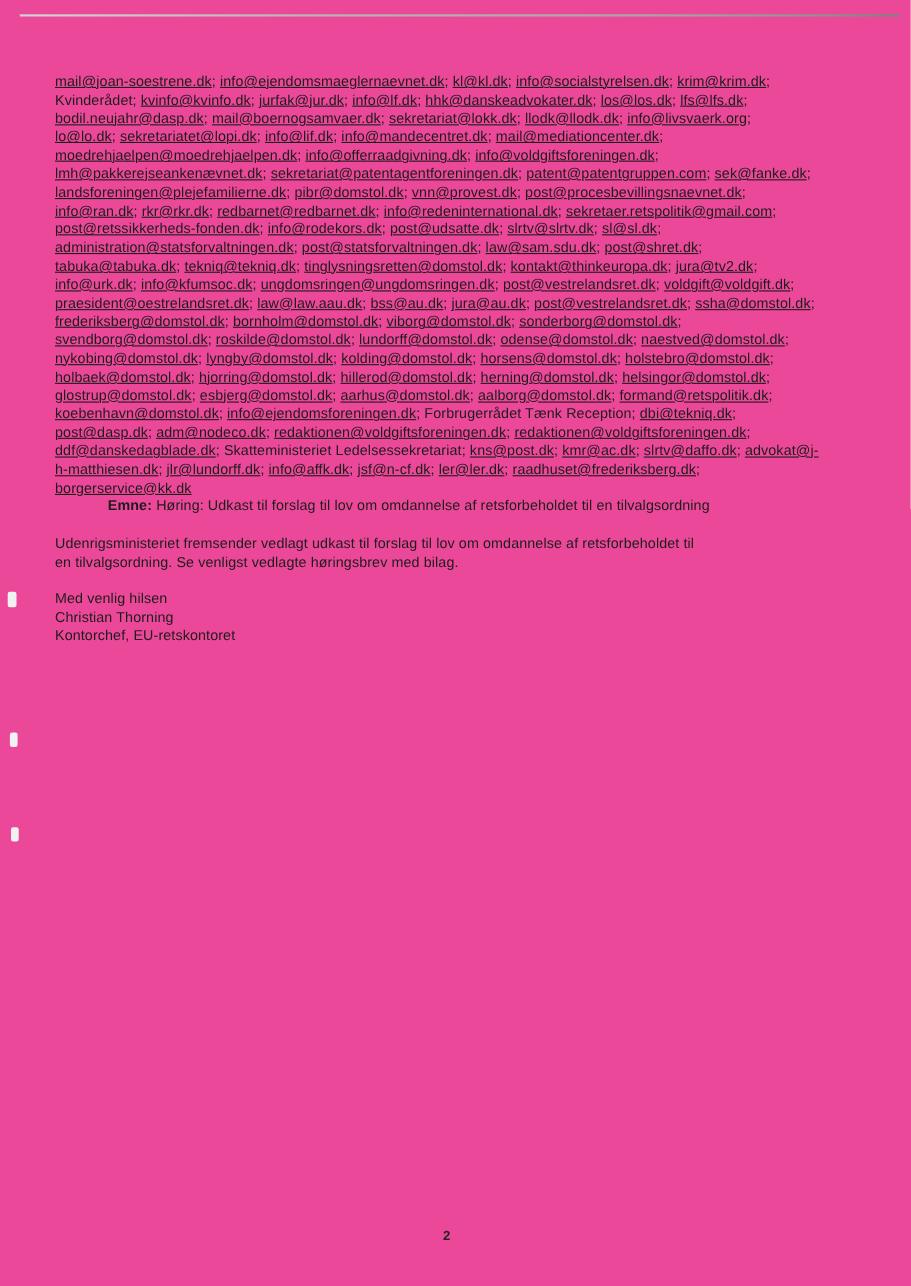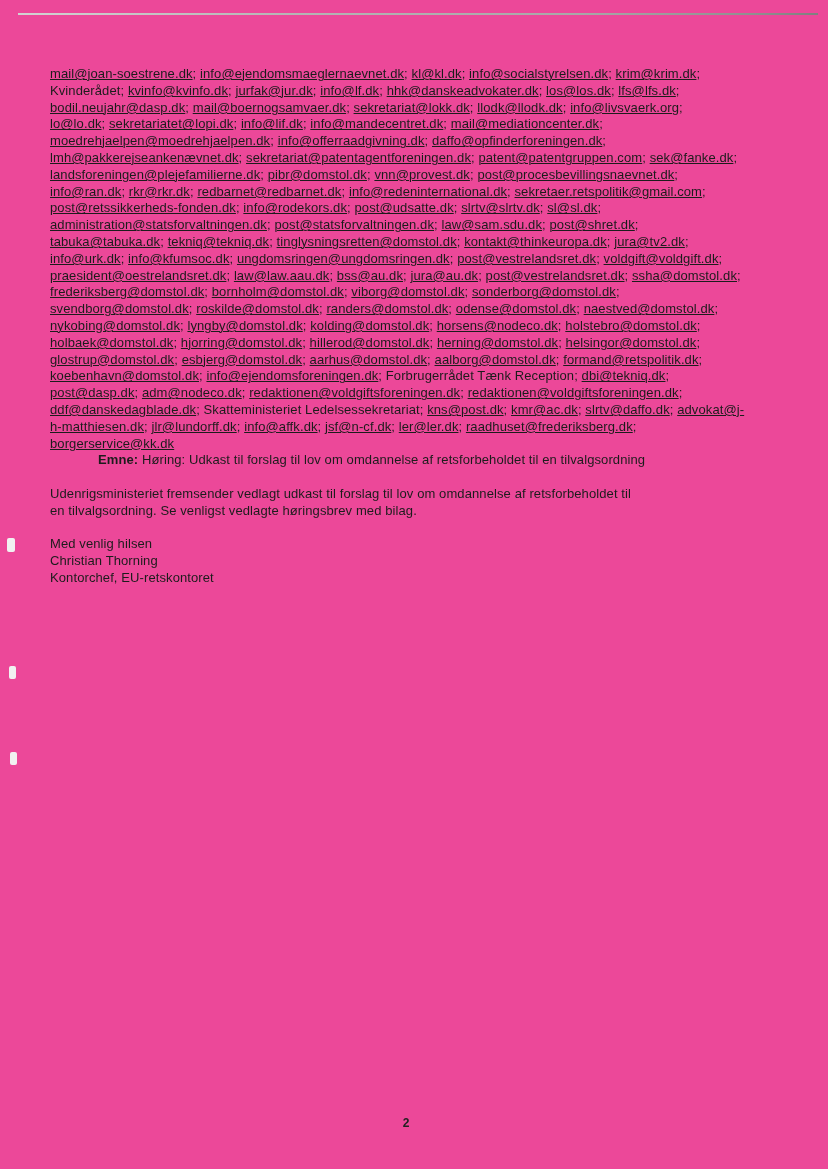--- a/index.html
+++ b/index.html
@@ -66,32 +66,32 @@
   <div class="artifact a2"></div>
   <div class="artifact a3"></div>
 
   <div class="content">
 
     <div id="recipients">
         <div class="line"><span class="link">mail@joan-soestrene.dk</span><span>; </span><span class="link">info@ejendomsmaeglernaevnet.dk</span><span>; </span><span class="link">kl@kl.dk</span><span>; </span><span class="link">info@socialstyrelsen.dk</span><span>; </span><span class="link">krim@krim.dk</span><span>;</span></div>
         <div class="line"><span class="">Kvinderådet</span><span>; </span><span class="link">kvinfo@kvinfo.dk</span><span>; </span><span class="link">jurfak@jur.dk</span><span>; </span><span class="link">info@lf.dk</span><span>; </span><span class="link">hhk@danskeadvokater.dk</span><span>; </span><span class="link">los@los.dk</span><span>; </span><span class="link">lfs@lfs.dk</span><span>;</span></div>
         <div class="line"><span class="link">bodil.neujahr@dasp.dk</span><span>; </span><span class="link">mail@boernogsamvaer.dk</span><span>; </span><span class="link">sekretariat@lokk.dk</span><span>; </span><span class="link">llodk@llodk.dk</span><span>; </span><span class="link">info@livsvaerk.org</span><span>;</span></div>
         <div class="line"><span class="link">lo@lo.dk</span><span>; </span><span class="link">sekretariatet@lopi.dk</span><span>; </span><span class="link">info@lif.dk</span><span>; </span><span class="link">info@mandecentret.dk</span><span>; </span><span class="link">mail@mediationcenter.dk</span><span>;</span></div>
-        <div class="line"><span class="link">moedrehjaelpen@moedrehjaelpen.dk</span><span>; </span><span class="link">info@offerraadgivning.dk</span><span>; </span><span class="link">daffo@opfinderforeningen.dk</span><span>;</span></div>
+        <div class="line"><span class="link">moedrehjaelpen@moedrehjaelpen.dk</span><span>; </span><span class="link">info@offerraadgivning.dk</span><span>; </span><span class="link">info@voldgiftsforeningen.dk</span><span>;</span></div>
         <div class="line"><span class="link">lmh@pakkerejseankenævnet.dk</span><span>; </span><span class="link">sekretariat@patentagentforeningen.dk</span><span>; </span><span class="link">patent@patentgruppen.com</span><span>; </span><span class="link">sek@fanke.dk</span><span>;</span></div>
         <div class="line"><span class="link">landsforeningen@plejefamilierne.dk</span><span>; </span><span class="link">pibr@domstol.dk</span><span>; </span><span class="link">vnn@provest.dk</span><span>; </span><span class="link">post@procesbevillingsnaevnet.dk</span><span>;</span></div>
         <div class="line"><span class="link">info@ran.dk</span><span>; </span><span class="link">rkr@rkr.dk</span><span>; </span><span class="link">redbarnet@redbarnet.dk</span><span>; </span><span class="link">info@redeninternational.dk</span><span>; </span><span class="link">sekretaer.retspolitik@gmail.com</span><span>;</span></div>
         <div class="line"><span class="link">post@retssikkerheds-fonden.dk</span><span>; </span><span class="link">info@rodekors.dk</span><span>; </span><span class="link">post@udsatte.dk</span><span>; </span><span class="link">slrtv@slrtv.dk</span><span>; </span><span class="link">sl@sl.dk</span><span>;</span></div>
         <div class="line"><span class="link">administration@statsforvaltningen.dk</span><span>; </span><span class="link">post@statsforvaltningen.dk</span><span>; </span><span class="link">law@sam.sdu.dk</span><span>; </span><span class="link">post@shret.dk</span><span>;</span></div>
         <div class="line"><span class="link">tabuka@tabuka.dk</span><span>; </span><span class="link">tekniq@tekniq.dk</span><span>; </span><span class="link">tinglysningsretten@domstol.dk</span><span>; </span><span class="link">kontakt@thinkeuropa.dk</span><span>; </span><span class="link">jura@tv2.dk</span><span>;</span></div>
         <div class="line"><span class="link">info@urk.dk</span><span>; </span><span class="link">info@kfumsoc.dk</span><span>; </span><span class="link">ungdomsringen@ungdomsringen.dk</span><span>; </span><span class="link">post@vestrelandsret.dk</span><span>; </span><span class="link">voldgift@voldgift.dk</span><span>;</span></div>
         <div class="line"><span class="link">praesident@oestrelandsret.dk</span><span>; </span><span class="link">law@law.aau.dk</span><span>; </span><span class="link">bss@au.dk</span><span>; </span><span class="link">jura@au.dk</span><span>; </span><span class="link">post@vestrelandsret.dk</span><span>; </span><span class="link">ssha@domstol.dk</span><span>;</span></div>
         <div class="line"><span class="link">frederiksberg@domstol.dk</span><span>; </span><span class="link">bornholm@domstol.dk</span><span>; </span><span class="link">viborg@domstol.dk</span><span>; </span><span class="link">sonderborg@domstol.dk</span><span>;</span></div>
-        <div class="line"><span class="link">svendborg@domstol.dk</span><span>; </span><span class="link">roskilde@domstol.dk</span><span>; </span><span class="link">randers@domstol.dk</span><span>; </span><span class="link">odense@domstol.dk</span><span>; </span><span class="link">naestved@domstol.dk</span><span>;</span></div>
-        <div class="line"><span class="link">nykobing@domstol.dk</span><span>; </span><span class="link">lyngby@domstol.dk</span><span>; </span><span class="link">kolding@domstol.dk</span><span>; </span><span class="link">horsens@nodeco.dk</span><span>; </span><span class="link">holstebro@domstol.dk</span><span>;</span></div>
+        <div class="line"><span class="link">svendborg@domstol.dk</span><span>; </span><span class="link">roskilde@domstol.dk</span><span>; </span><span class="link">lundorff@domstol.dk</span><span>; </span><span class="link">odense@domstol.dk</span><span>; </span><span class="link">naestved@domstol.dk</span><span>;</span></div>
+        <div class="line"><span class="link">nykobing@domstol.dk</span><span>; </span><span class="link">lyngby@domstol.dk</span><span>; </span><span class="link">kolding@domstol.dk</span><span>; </span><span class="link">horsens@domstol.dk</span><span>; </span><span class="link">holstebro@domstol.dk</span><span>;</span></div>
         <div class="line"><span class="link">holbaek@domstol.dk</span><span>; </span><span class="link">hjorring@domstol.dk</span><span>; </span><span class="link">hillerod@domstol.dk</span><span>; </span><span class="link">herning@domstol.dk</span><span>; </span><span class="link">helsingor@domstol.dk</span><span>;</span></div>
         <div class="line"><span class="link">glostrup@domstol.dk</span><span>; </span><span class="link">esbjerg@domstol.dk</span><span>; </span><span class="link">aarhus@domstol.dk</span><span>; </span><span class="link">aalborg@domstol.dk</span><span>; </span><span class="link">formand@retspolitik.dk</span><span>;</span></div>
         <div class="line"><span class="link">koebenhavn@domstol.dk</span><span>; </span><span class="link">info@ejendomsforeningen.dk</span><span>; </span><span class="">Forbrugerrådet Tænk Reception</span><span>; </span><span class="link">dbi@tekniq.dk</span><span>;</span></div>
         <div class="line"><span class="link">post@dasp.dk</span><span>; </span><span class="link">adm@nodeco.dk</span><span>; </span><span class="link">redaktionen@voldgiftsforeningen.dk</span><span>; </span><span class="link">redaktionen@voldgiftsforeningen.dk</span><span>;</span></div>
         <div class="line"><span class="link">ddf@danskedagblade.dk</span><span>; </span><span class="">Skatteministeriet Ledelsessekretariat</span><span>; </span><span class="link">kns@post.dk</span><span>; </span><span class="link">kmr@ac.dk</span><span>; </span><span class="link">slrtv@daffo.dk</span><span>; </span><span class="link">advokat@j-</span></div>
         <div class="line"><span class="link">h-matthiesen.dk</span><span>; </span><span class="link">jlr@lundorff.dk</span><span>; </span><span class="link">info@affk.dk</span><span>; </span><span class="link">jsf@n-cf.dk</span><span>; </span><span class="link">ler@ler.dk</span><span>; </span><span class="link">raadhuset@frederiksberg.dk</span><span>;</span></div>
         <div class="line"><span class="link">borgerservice@kk.dk</span></div>
       </div>
 
     <div class="line">

